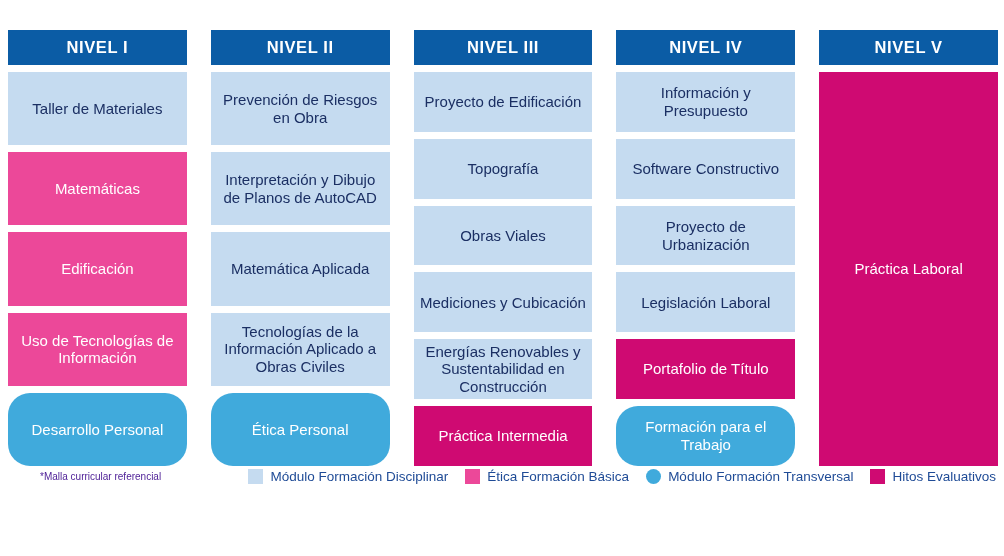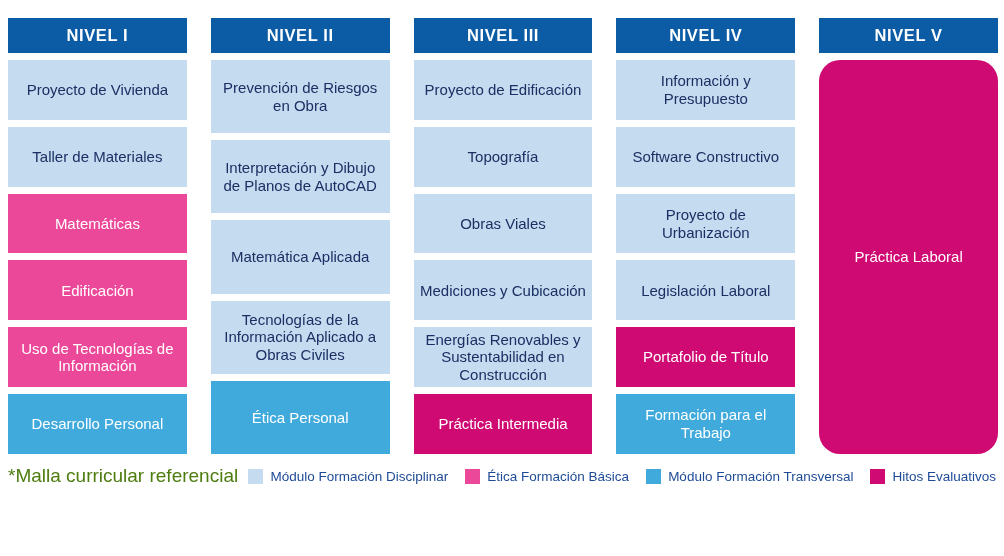--- a/index.html
+++ b/index.html
@@ -18,21 +18,21 @@
     position: relative;
     width: 1004px;
     height: 556px;
     background: #ffffff;
   }
 
   
   .grid-wrap {
     position: absolute;
     left: 8px;
-    top: 18px;
+    top: 30px;
     width: 990px;
     height: 436px;
     display: flex;
     flex-direction: row;
     gap: 24px;
   }
 
   .level-column {
     flex: 1 1 0;
     display: flex;
@@ -81,49 +81,50 @@
     background: #c5dbf0;
     color: #1b2f63;
   }
   .mod-basica {
     background: #ec4899;
     color: #ffffff;
   }
   .mod-transversal {
     background: #40aadc;
     color: #ffffff;
+    border-radius: 22px;
   }
   .mod-hito {
     background: #cf0a72;
     color: #ffffff;
   }
 
   
   .column-body.full-span .course-cell {
     flex: 1 1 100%;
-    border-radius: 21px;
   }
 
   
   .legend-bar {
     position: absolute;
     left: 8px;
     top: 464px;
     width: 988px;
     height: 24px;
     display: flex;
     flex-direction: row;
     align-items: center;
     justify-content: space-between;
   }
 
   .legend-note {
-    font-size: 19px;
-    color: #4d7c0f;
+    font-size: 10px;
+    color: #4c1d95;
     white-space: nowrap;
+    margin-left: 32px;
   }
 
   .legend-items {
     display: flex;
     flex-direction: row;
     align-items: flex-start;
     gap: 17px;
     white-space: nowrap;
   }
 
@@ -147,21 +148,20 @@
 </style>
 </head>
 <body>
 
 <div id="curriculum-root">
 
   <div class="grid-wrap" id="levels-grid">
       <div class="level-column">
         <div class="level-header">NIVEL I</div>
         <div class="column-body">
-          <div class="course-cell mod-disciplinar">Proyecto de Vivienda</div>
           <div class="course-cell mod-disciplinar">Taller de Materiales</div>
           <div class="course-cell mod-basica">Matemáticas</div>
           <div class="course-cell mod-basica">Edificación</div>
           <div class="course-cell mod-basica">Uso de Tecnologías de Información</div>
           <div class="course-cell mod-transversal">Desarrollo Personal</div>
         </div>
       </div>
       <div class="level-column">
         <div class="level-header">NIVEL II</div>
         <div class="column-body">

